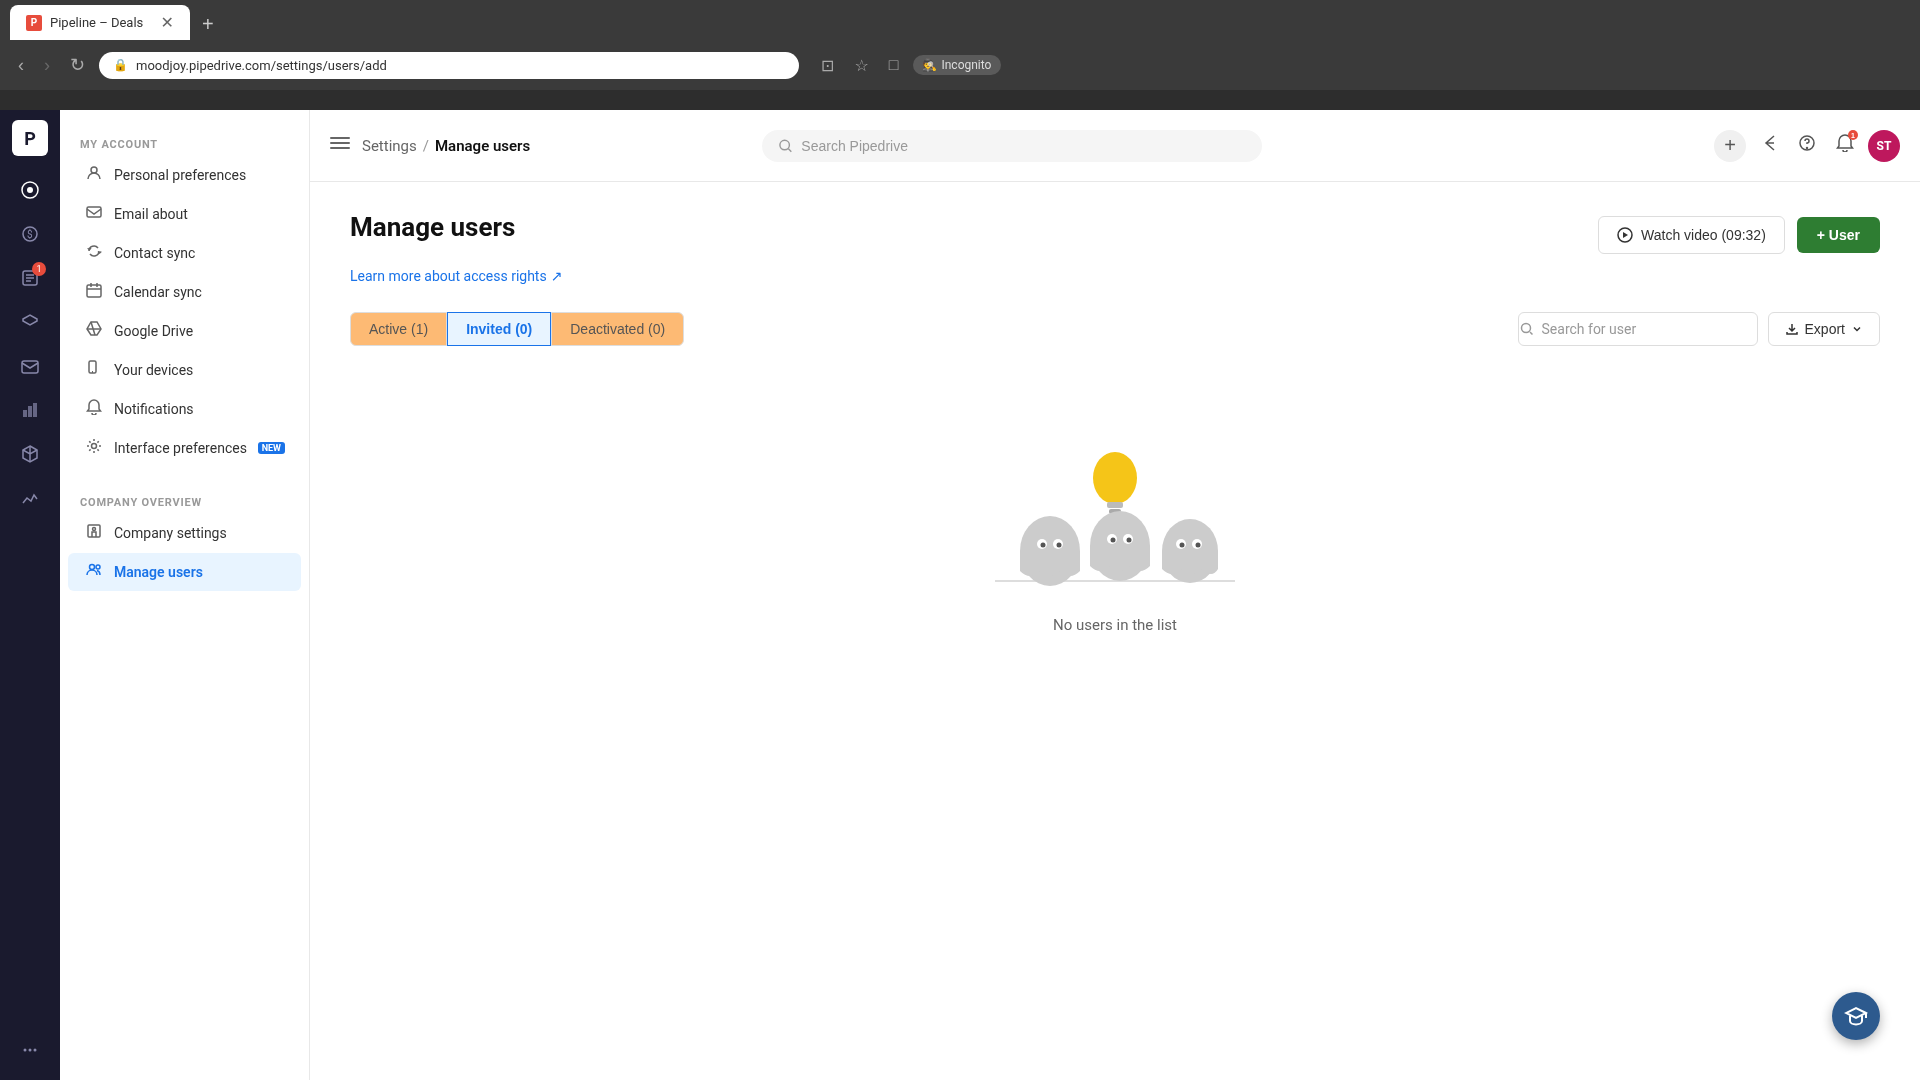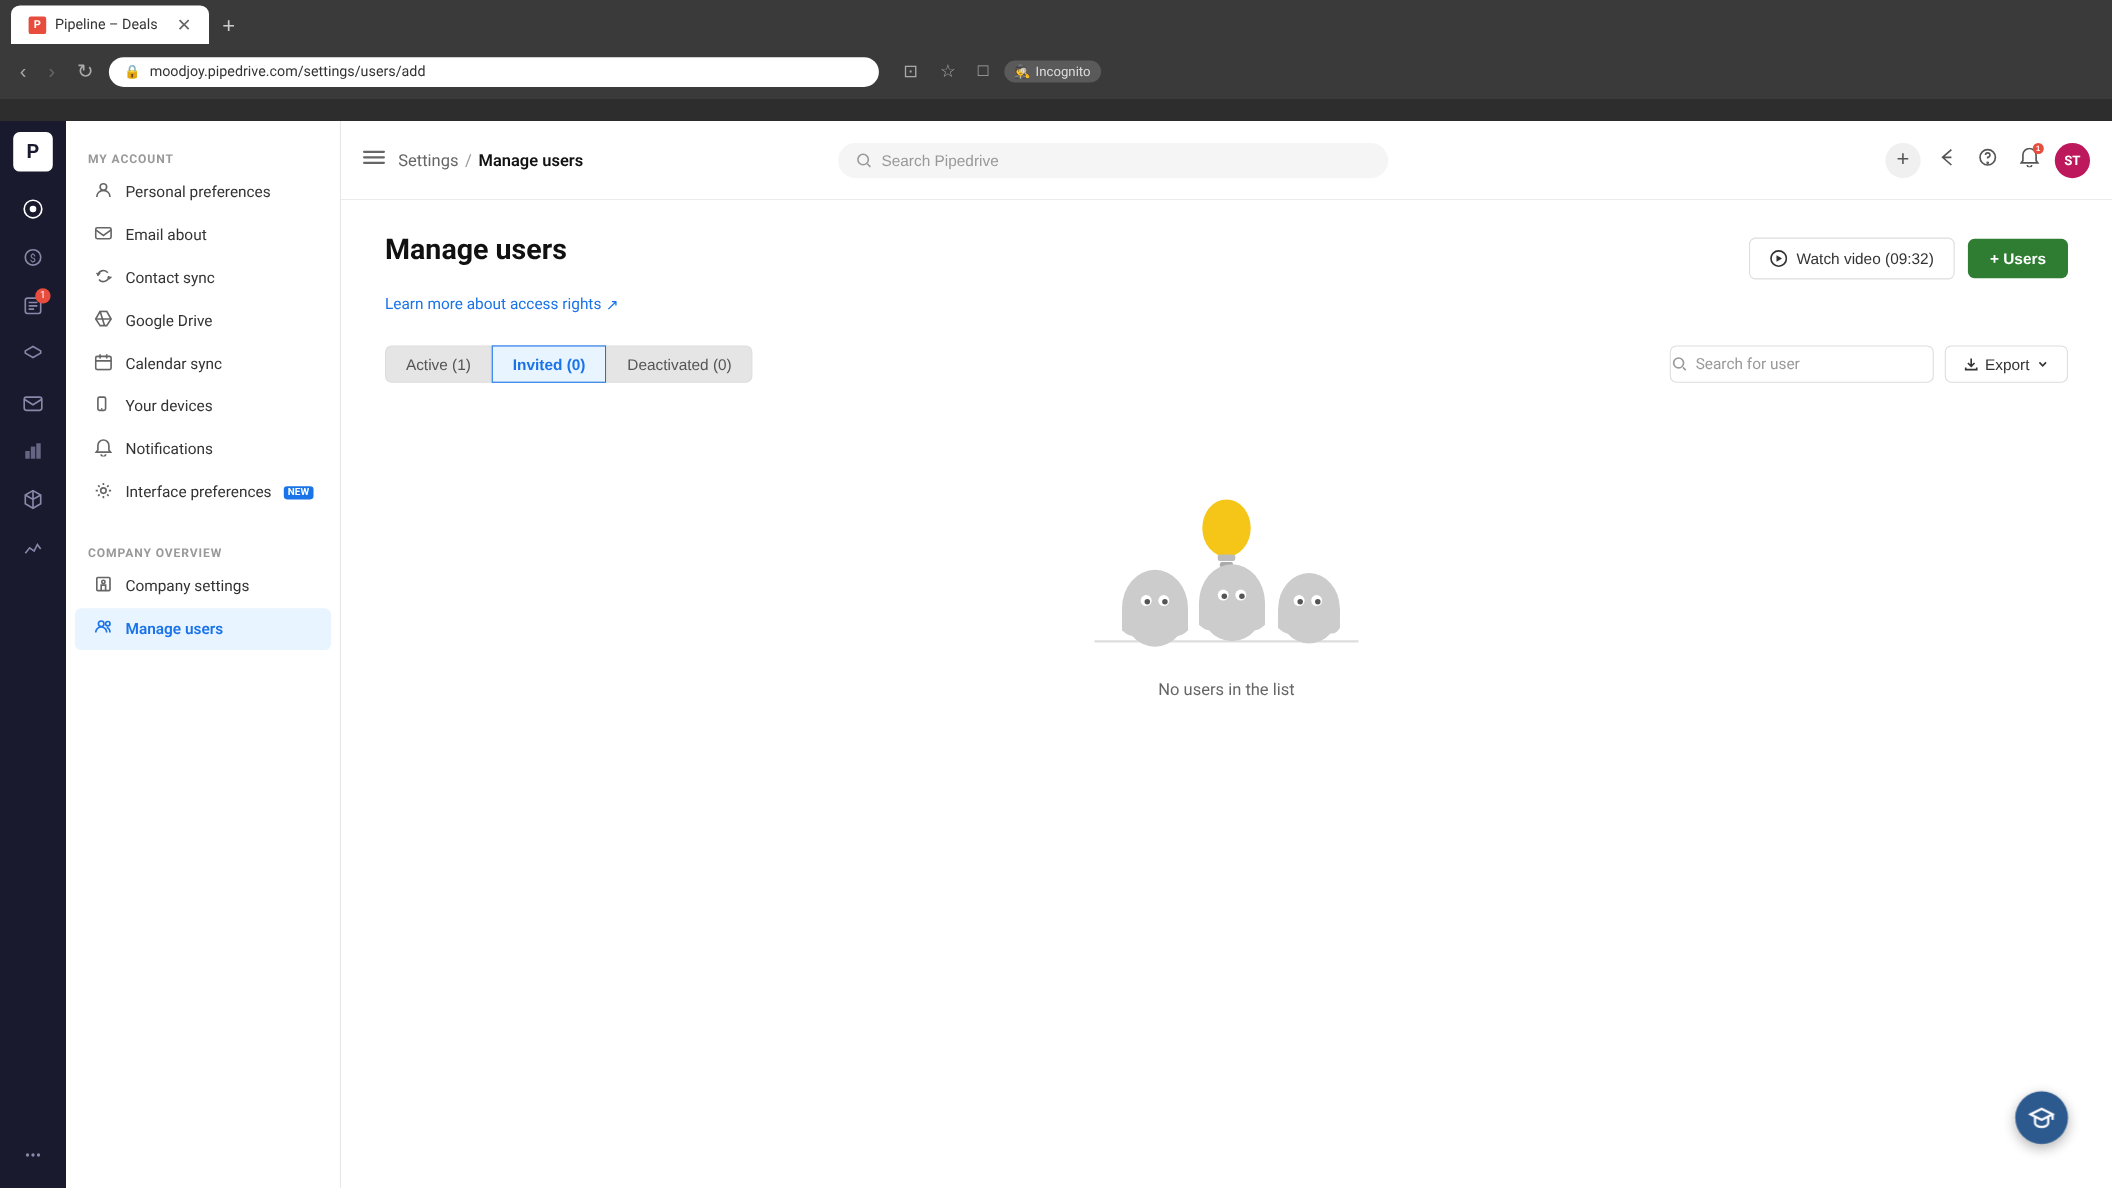--- a/index.html
+++ b/index.html
@@ -68,21 +68,21 @@
     .tab-item { padding: 10px 16px; font-size: 14px; color: #666; cursor: pointer; border-bottom: 2px solid transparent; margin-bottom: -2px; }
     .tab-item.active { color: #2e7d32; font-weight: 600; border-bottom: 2px solid #2e7d32; }
 
     
     .description { font-size: 14px; color: #444; line-height: 1.5; margin-bottom: 4px; }
     .learn-more-link { font-size: 14px; color: #1a73e8; text-decoration: none; display: inline-flex; align-items: center; gap: 4px; margin-bottom: 28px; }
 
     
     .filter-bar { display: flex; align-items: center; justify-content: space-between; margin-bottom: 30px; }
     .filter-tabs { display: flex; gap: 0; }
-    .filter-tab { padding: 8px 18px; font-size: 14px; border: 1px solid #ddd; cursor: pointer; color: #555; background: #e5e5e5; }
+    .filter-tab { padding: 8px 18px; font-size: 14px; border: 1px solid #ddd; cursor: pointer; color: #555; background: #fdba74; }
     .filter-tab:first-child { border-radius: 6px 0 0 6px; }
     .filter-tab:last-child { border-radius: 0 6px 6px 0; }
     .filter-tab.active { background: #e8f4ff; color: #1a73e8; border-color: #1a73e8; font-weight: 600; }
     .filter-right { display: flex; gap: 10px; align-items: center; }
     .search-users { display: flex; align-items: center; gap: 8px; border: 1px solid #ddd; border-radius: 6px; padding: 8px 1px; font-size: 14px; color: #999; width: 240px; }
     .export-btn { display: flex; align-items: center; gap: 6px; border: 1px solid #ddd; border-radius: 6px; padding: 8px 16px; font-size: 14px; color: #333; background: #fff; cursor: pointer; }
     .watch-video-btn { display: flex; align-items: center; gap: 8px; border: 1px solid #ddd; border-radius: 6px; padding: 10px 18px; font-size: 14px; color: #333; background: #fff; cursor: pointer; white-space: nowrap; }
     .add-user-btn { display: flex; align-items: center; gap: 8px; border: none; border-radius: 6px; padding: 10px 20px; font-size: 14px; color: #fff; background: #2e7d32; cursor: pointer; font-weight: 600; white-space: nowrap; }
 
     
@@ -222,35 +222,35 @@
             <path d="M3 8a5 5 0 0 1 9-3M13 8a5 5 0 0 1-9 3"></path>
             <path d="M1 5l2 2 2-2M13 9l2 2 2-2" transform="scale(0.85) translate(1,1)"></path>
           </svg>
       </span>
       <span>Contact sync</span>
     </div>
 
     <div class="sidebar-item">
       <span class="item-icon">
         <svg width="16" height="16" viewBox="0 0 16 16" fill="none" stroke="currentColor" stroke-width="1.5">
+            <rect x="1" y="3" width="14" height="12" rx="1.5"></rect>
+            <path d="M1 7h14M5 1v4M11 1v4"></path>
+          </svg>
+      </span>
+      <span>Calendar sync</span>
+    </div>
+
+    <div class="sidebar-item">
+      <span class="item-icon">
+        <svg width="16" height="16" viewBox="0 0 16 16" fill="none" stroke="currentColor" stroke-width="1.5">
             <path d="M5 14L1 8l4-7h6l4 7-4 6z" fill="none"></path>
             <path d="M1 8h14M5 1l4 13"></path>
           </svg>
       </span>
       <span>Google Drive</span>
-    </div>
-
-    <div class="sidebar-item">
-      <span class="item-icon">
-        <svg width="16" height="16" viewBox="0 0 16 16" fill="none" stroke="currentColor" stroke-width="1.5">
-            <rect x="1" y="3" width="14" height="12" rx="1.5"></rect>
-            <path d="M1 7h14M5 1v4M11 1v4"></path>
-          </svg>
-      </span>
-      <span>Calendar sync</span>
     </div>
 
     <div class="sidebar-item">
       <span class="item-icon">
         <svg width="16" height="16" viewBox="0 0 16 16" fill="none" stroke="currentColor" stroke-width="1.5">
             <rect x="3" y="1" width="7" height="12" rx="1.5"></rect>
             <line x1="6" y1="12" x2="7" y2="12" stroke-width="2"></line>
           </svg>
       </span>
       <span>Your devices</span>
@@ -356,21 +356,21 @@
         <h1 class="page-title">Manage users</h1>
         <div style="display:flex; gap:12px; align-items:center; margin-top:4px;">
           <button class="watch-video-btn">
             <svg width="16" height="16" viewBox="0 0 16 16" fill="none">
                 <circle cx="8" cy="8" r="7" stroke="currentColor" stroke-width="1.5"></circle>
                 <path d="M6 5l5 3-5 3V5z" fill="currentColor"></path>
               </svg>
             <span>Watch video (09:32)</span>
           </button>
           <button class="add-user-btn">
-            <span>+ Users</span>
+            <span>+ User</span>
           </button>
         </div>
       </div>
 
       
 
       
       <a class="learn-more-link" href="#">
         <span>Learn more about access rights</span>
         <span>↗</span>

